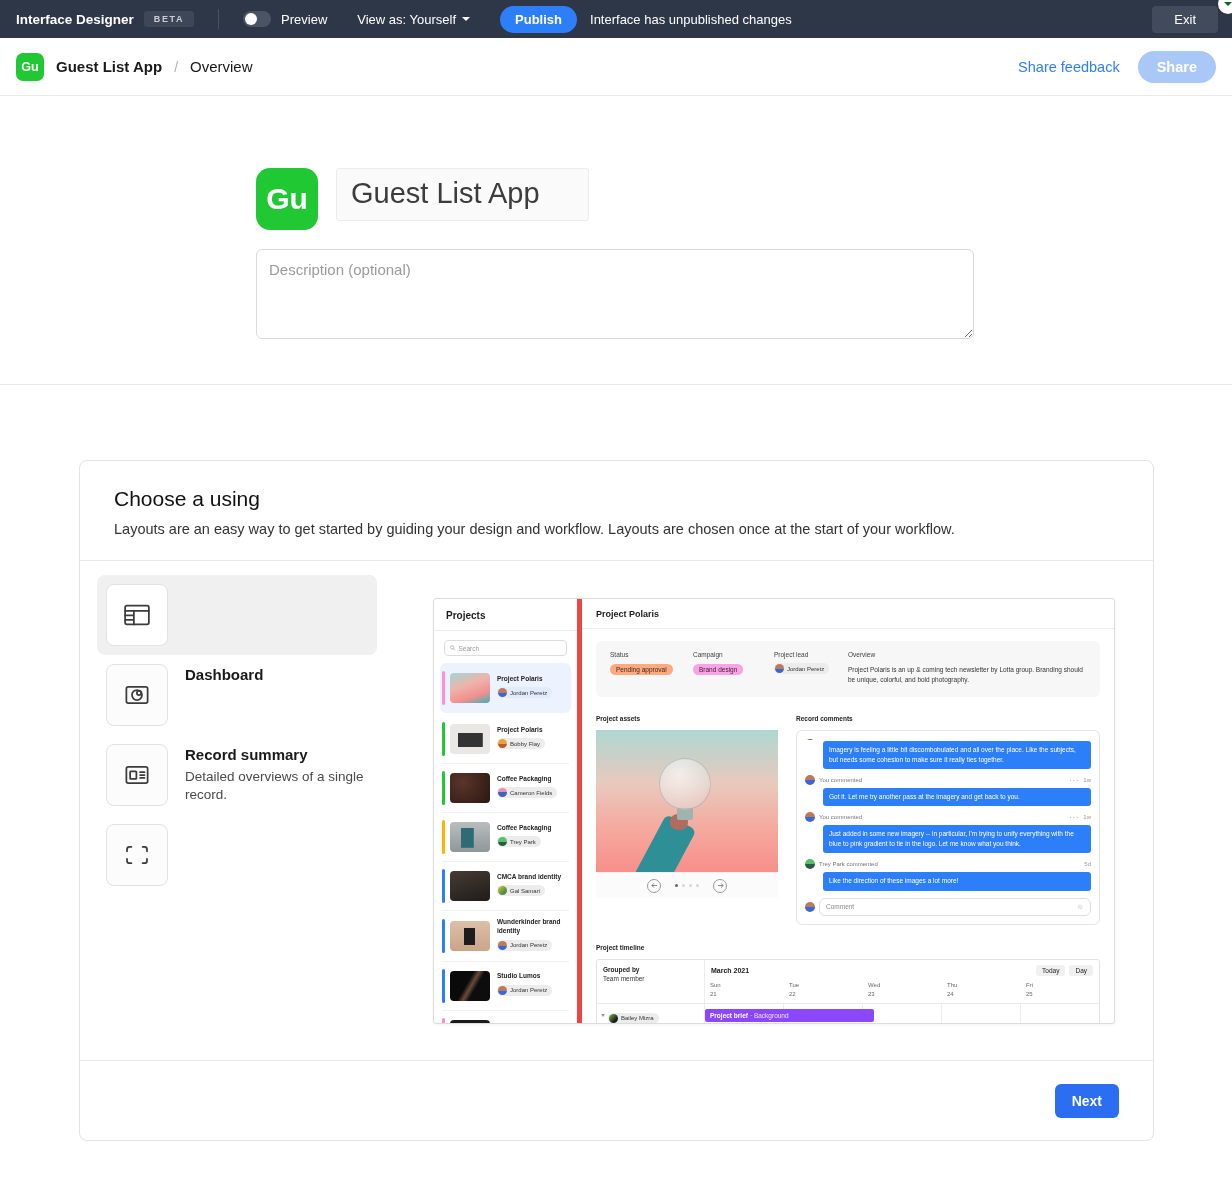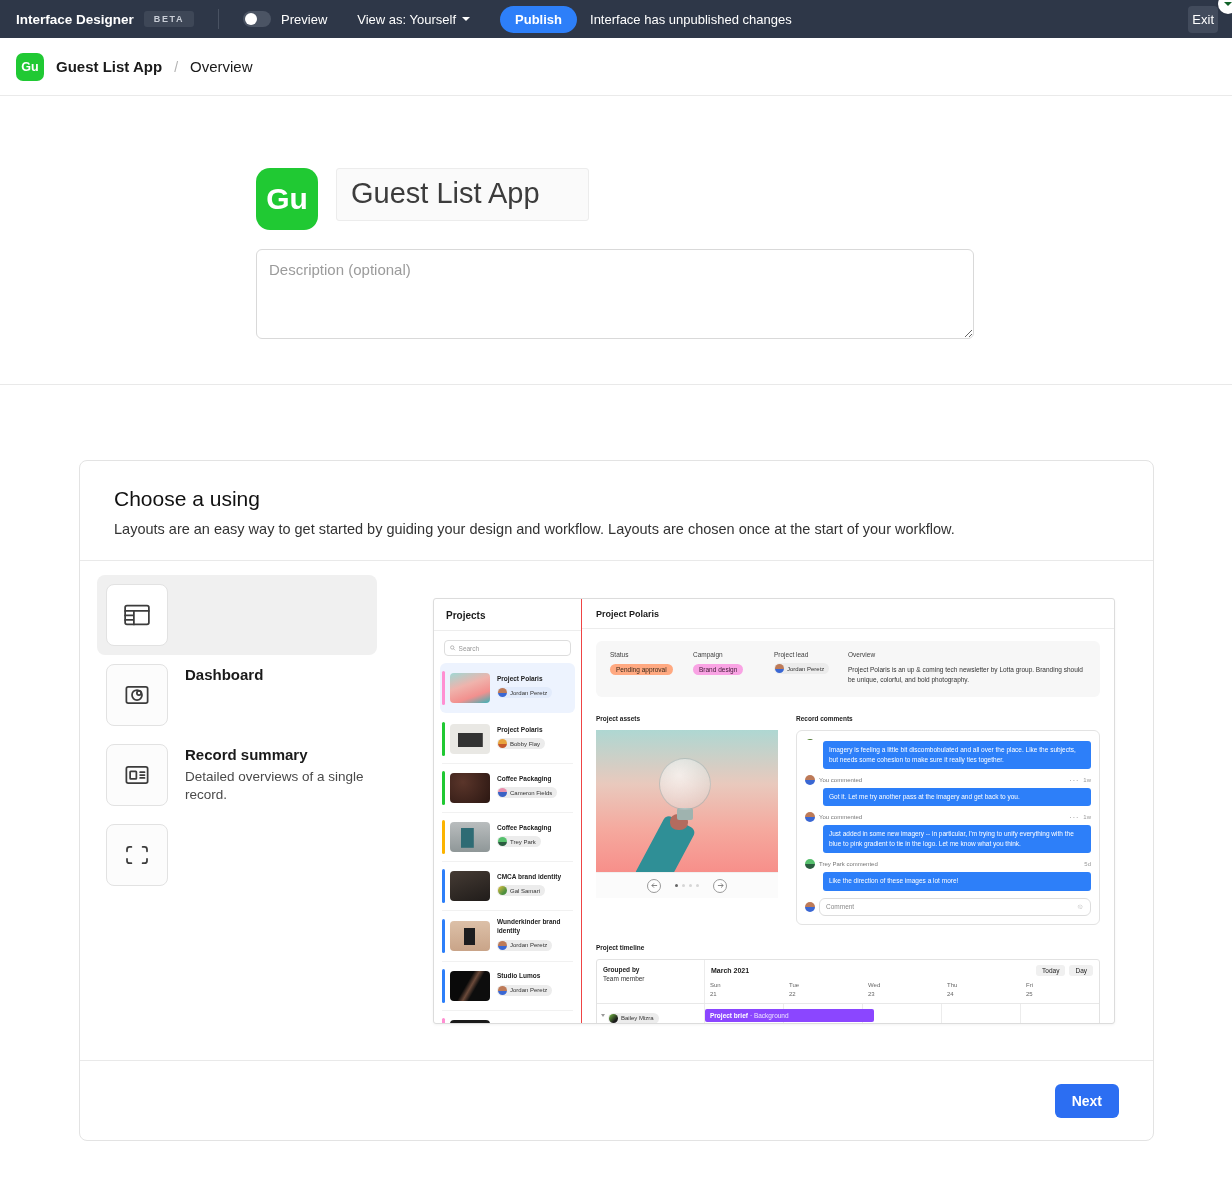--- a/index.html
+++ b/index.html
@@ -10,21 +10,21 @@
   .tb-title { font-size:13.5px; font-weight:700; }
   .tb-beta { margin-left:10px; background:#3e4757; color:#c8cdd6; font-size:9px; letter-spacing:1.6px; font-weight:700; padding:3px 10px; border-radius:3px; }
   .tb-div { width:1px; height:20px; background:#495262; margin:0 24px; }
   .tb-toggle { width:28px; height:16px; border-radius:8px; background:#4b5464; position:relative; cursor:pointer; }
   .tb-knob { position:absolute; left:2px; top:2px; width:12px; height:12px; border-radius:50%; background:#fff; }
   .tb-preview { margin-left:10px; font-size:13px; }
   .tb-viewas { margin-left:30px; font-size:13px; display:flex; align-items:center; gap:6px; cursor:pointer; }
   .caret { width:0; height:0; border-left:4px solid transparent; border-right:4px solid transparent; border-top:4px solid #fff; display:inline-block; }
   .tb-publish { margin-left:30px; background:#2d7ff9; border:none; color:#fff; font-size:13px; font-weight:600; padding:6px 15px; border-radius:15px; cursor:pointer; font-family:inherit; }
   .tb-status { margin-left:13px; font-size:13px; }
-  .tb-exit { margin-left:auto; background:#424b5c; border:none; color:#fff; font-size:13px; padding:6px 4px; border-radius:4px; cursor:pointer; font-family:inherit; }
+  .tb-exit { margin-left:auto; background:#424b5c; border:none; color:#fff; font-size:13px; padding:6px 22px; border-radius:4px; cursor:pointer; font-family:inherit; }
 
   
   .crumbbar { height:58px; display:flex; align-items:center; padding:0 16px; border-bottom:1px solid #eaeaea; background:#fff; }
   .app-sq { width:28px; height:28px; border-radius:7px; background:#20c933; color:#fff; font-size:12.5px; font-weight:700; display:flex; align-items:center; justify-content:center; }
   .crumb-name { margin-left:12px; font-size:15px; font-weight:700; }
   .crumb-sep { margin-left:12px; color:#b3b3b3; font-size:14px; }
   .crumb-page { margin-left:12px; font-size:15px; }
   .crumb-right { margin-left:auto; display:flex; align-items:center; gap:18px; }
   .share-feedback { color:#2d7ff9; font-size:14.5px; cursor:pointer; }
   .share-btn { background:#a9c8f8; border:none; color:#fff; font-size:14.5px; font-weight:600; padding:8px 19px; border-radius:17px; font-family:inherit; }
@@ -51,21 +51,21 @@
   .opt-tile { width:62px; height:62px; background:#fcfcfc; border:1px solid #e2e2e2; border-radius:8px; display:flex; align-items:center; justify-content:center; flex:none; }
   .opt.sel .opt-tile { background:#fff; }
   .opt-title { font-size:15px; font-weight:700; padding-top:2px; }
   .opt-desc { margin-top:5px; font-size:13.5px; color:#4a4a4a; line-height:1.35; }
 
   
   .pvwrap { padding-top:37px; margin-left:56px; }
   .preview { width:682px; height:426px; border:1px solid #dcdcdc; border-radius:3px; background:#fff; display:flex; overflow:hidden; box-shadow:0 1px 3px rgba(0,0,0,.05); }
 
   
-  .pv-side { width:148px; border-right:1px solid #ef4444; flex:none; }
+  .pv-side { width:148px; border-right:5px solid #ef4444; flex:none; }
   .pv-side-title { font-size:10px; font-weight:700; padding:11px 12px 9px; border-bottom:1px solid #ededed; }
   .pv-search { margin:9px 10px 7px; height:16px; border:1px solid #ddd; border-radius:4px; display:flex; align-items:center; gap:3px; padding:0 5px; }
   .pv-search input { border:none; outline:none; width:100%; font-size:6.5px; font-family:inherit; color:#444; background:transparent; }
   .pv-search input::placeholder { color:#999; }
   .pv-item { display:flex; align-items:center; margin:0 8px; padding:7px 0; }
   .pv-item + .pv-item { border-top:1px solid #f1f1f1; }
   .pv-item.sel { background:#edf3fe; border-radius:6px; margin:2px 6px; padding:8px 4px 8px 2px; border-top:none; }
   .pv-item.sel + .pv-item { border-top:none; }
   .cbar { width:3px; height:34px; border-radius:2px; flex:none; }
   .thumb { width:40px; height:30px; border-radius:4px; margin-left:5px; flex:none; }
@@ -187,20 +187,24 @@
   <button class="tb-publish">Publish</button>
   <span class="tb-status">Interface has unpublished changes</span>
   <button class="tb-exit">Exit</button>
 </div>
 
 <div class="crumbbar">
   <span class="app-sq">Gu</span>
   <span class="crumb-name">Guest List App</span>
   <span class="crumb-sep">/</span>
   <span class="crumb-page">Overview</span>
+  <span class="crumb-right">
+    <span class="share-feedback">Share feedback</span>
+    <button class="share-btn">Share</button>
+  </span>
 </div>
 
 <div class="hero">
   <div class="hero-row">
     <div class="hero-icon">Gu</div>
     <div class="hero-badge">
         <span class="caret"></span>
       </div>
     <div class="hero-titlebox">Guest List App</div>
   </div>

